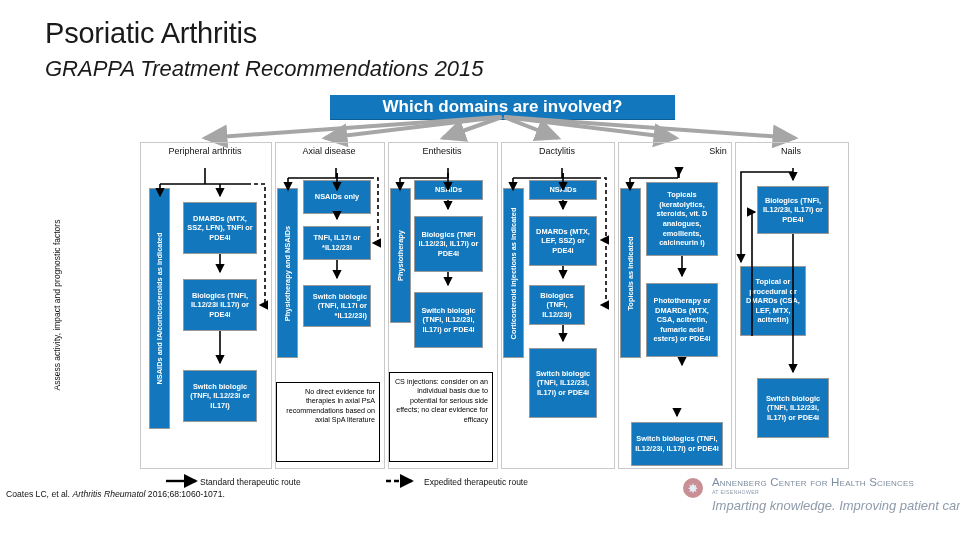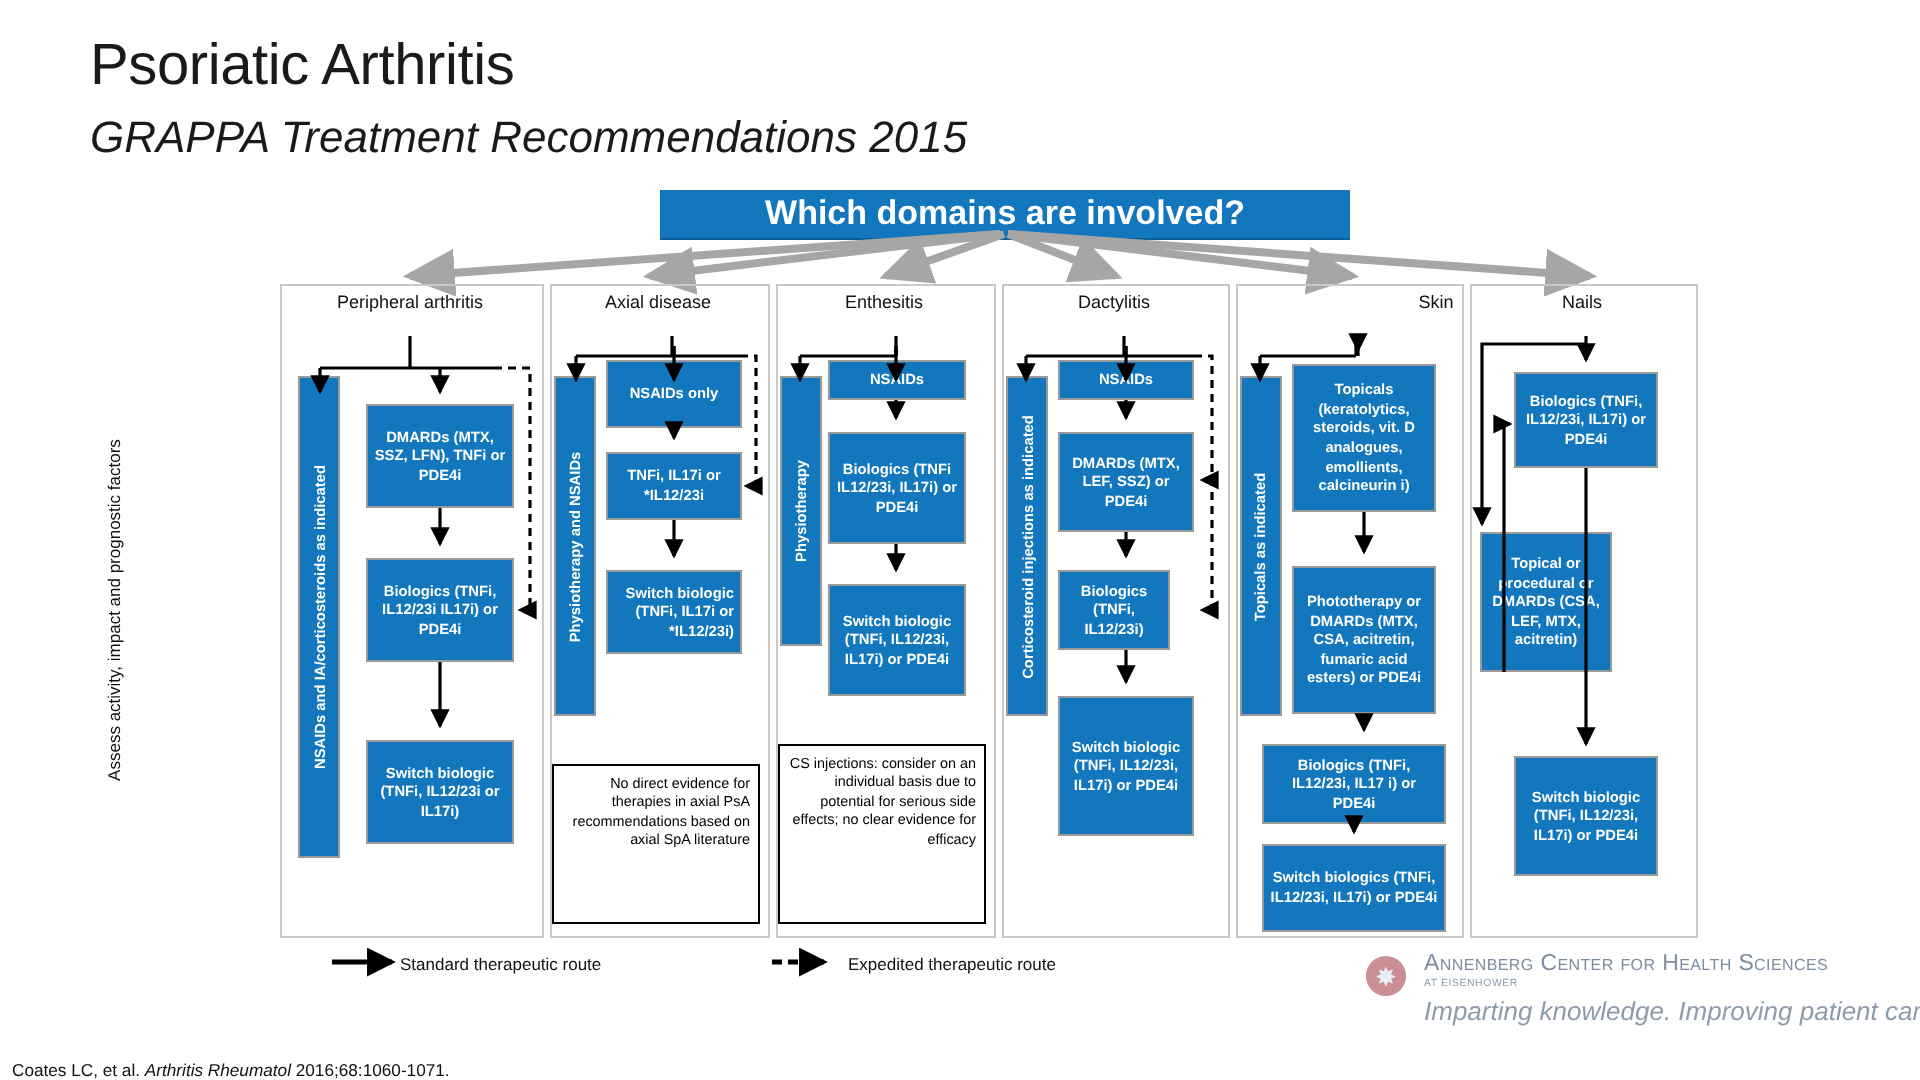--- a/index.html
+++ b/index.html
@@ -69,21 +69,21 @@
   #wires{position:absolute;left:0;top:0;width:960px;height:540px;pointer-events:none;}
 
   
   .legend-txt{position:absolute;font-size:8.5px;color:#111;white-space:nowrap;}
   #legend-std-label{left:200px;top:477px;}
   #legend-exp-label{left:424px;top:477px;}
   #legend-svg{position:absolute;left:160px;top:472px;width:420px;height:18px;}
 
   
   #citation{
-    position:absolute;left:6px;top:530px;font-size:8.6px;color:#111;white-space:nowrap;
+    position:absolute;left:6px;top:489px;font-size:8.6px;color:#111;white-space:nowrap;
   }
   #citation i{font-style:italic;}
   #logo-name{
     position:absolute;left:712px;top:476px;font-size:11.5px;letter-spacing:.2px;
     color:#7d8da0;white-space:nowrap;font-variant:small-caps;
   }
   #logo-sub{
     position:absolute;left:712px;top:489px;font-size:5.2px;color:#8e9bab;
     white-space:nowrap;letter-spacing:.3px;
   }
@@ -169,21 +169,20 @@
   <div class="bx" style="left:414px;top:292px;width:69px;height:56px;">Switch biologic (TNFi, IL12/23i, IL17i) or PDE4i</div>
   <div class="note" style="left:389px;top:372px;width:104px;height:90px;">CS injections: consider on an individual basis due to potential for serious side effects; no clear evidence for efficacy</div>
 
   <div class="bx" style="left:529px;top:180px;width:68px;height:20px;">NSAIDs</div>
   <div class="bx" style="left:529px;top:216px;width:68px;height:50px;">DMARDs (MTX, LEF, SSZ) or PDE4i</div>
   <div class="bx" style="left:529px;top:285px;width:56px;height:40px;">Biologics (TNFi, IL12/23i)</div>
   <div class="bx" style="left:529px;top:348px;width:68px;height:70px;">Switch biologic (TNFi, IL12/23i, IL17i) or PDE4i</div>
 
   <div class="bx" style="left:646px;top:182px;width:72px;height:74px;">Topicals (keratolytics, steroids, vit. D analogues, emollients, calcineurin i)</div>
   <div class="bx" style="left:646px;top:283px;width:72px;height:74px;">Phototherapy or DMARDs (MTX, CSA, acitretin, fumaric acid esters) or PDE4i</div>
-  <div class="bx" style="left:631px;top:372px;width:92px;height:40px;">Biologics (TNFi, IL12/23i, IL17 i) or PDE4i</div>
   <div class="bx" style="left:631px;top:422px;width:92px;height:44px;">Switch biologics (TNFi, IL12/23i, IL17i) or PDE4i</div>
 
   <div class="bx" style="left:757px;top:186px;width:72px;height:48px;">Biologics (TNFi, IL12/23i, IL17i) or PDE4i</div>
   <div class="bx" style="left:740px;top:266px;width:66px;height:70px;">Topical or procedural or DMARDs (CSA, LEF, MTX, acitretin)</div>
   <div class="bx" style="left:757px;top:378px;width:72px;height:60px;">Switch biologic (TNFi, IL12/23i, IL17i) or PDE4i</div>
 
   <svg id="wires" viewBox="0 0 960 540">
     <defs>
       <marker id="bh" markerWidth="7" markerHeight="7" refX="5.2" refY="3" orient="auto">
         <path d="M0,0 L6,3 L0,6 Z" fill="#000"></path>

